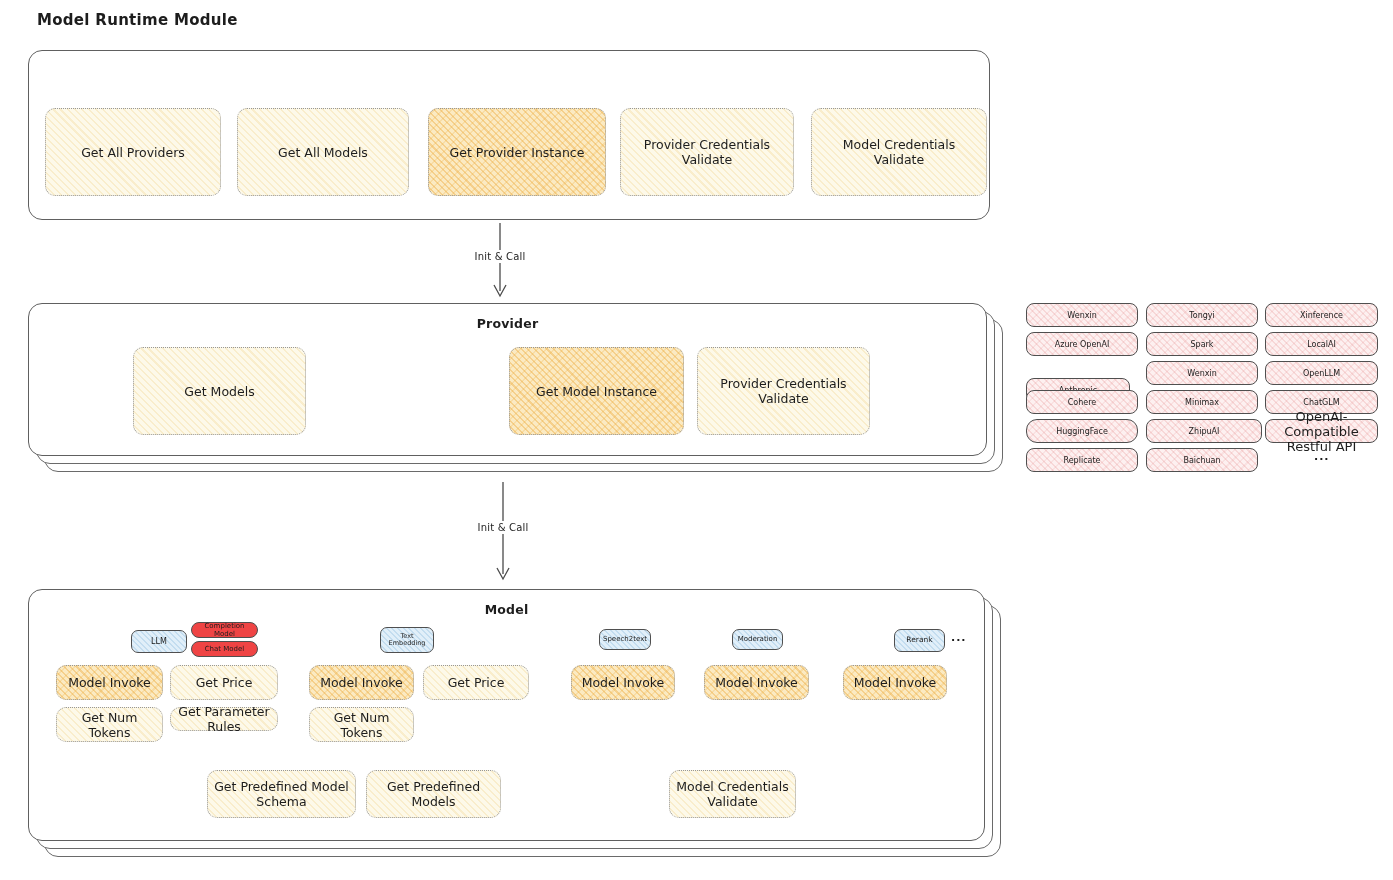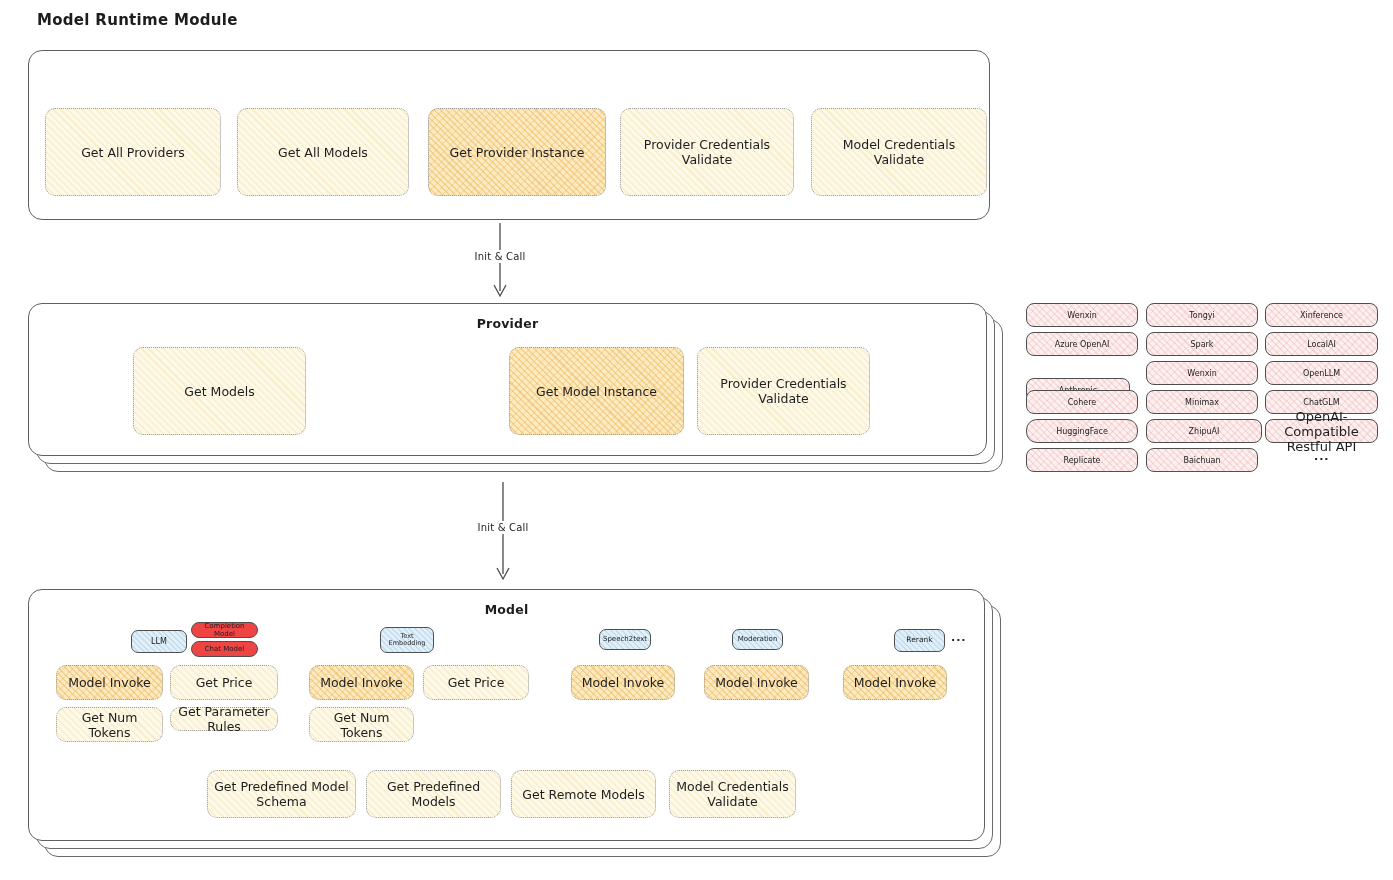--- a/index.html
+++ b/index.html
@@ -151,17 +151,16 @@
     <div class="fbox h-orange" style="left:542px;top:75px;width:104px;height:35px;">Model Invoke</div>
     <div class="fbox h-orange" style="left:675px;top:75px;width:105px;height:35px;">Model Invoke</div>
     <div class="fbox h-orange" style="left:814px;top:75px;width:104px;height:35px;">Model Invoke</div>
 
     <div class="fbox h-yellow" style="left:27px;top:117px;width:107px;height:35px;">Get Num Tokens</div>
     <div class="fbox h-yellow" style="left:141px;top:117px;width:108px;height:24px;">Get Parameter Rules</div>
     <div class="fbox h-yellow" style="left:280px;top:117px;width:105px;height:35px;">Get Num Tokens</div>
 
     <div class="fbox h-yellow" style="left:178px;top:180px;width:149px;height:48px;">Get Predefined Model Schema</div>
     <div class="fbox h-yellow" style="left:337px;top:180px;width:135px;height:48px;">Get Predefined Models</div>
-    <div class="fbox h-yellow" style="left:482px;top:180px;width:145px;height:48px;">Get Remote Models</div>
     <div class="fbox h-yellow" style="left:640px;top:180px;width:127px;height:48px;">Model Credentials Validate</div>
   </div>
 
 </div>
 
 </body></html>

